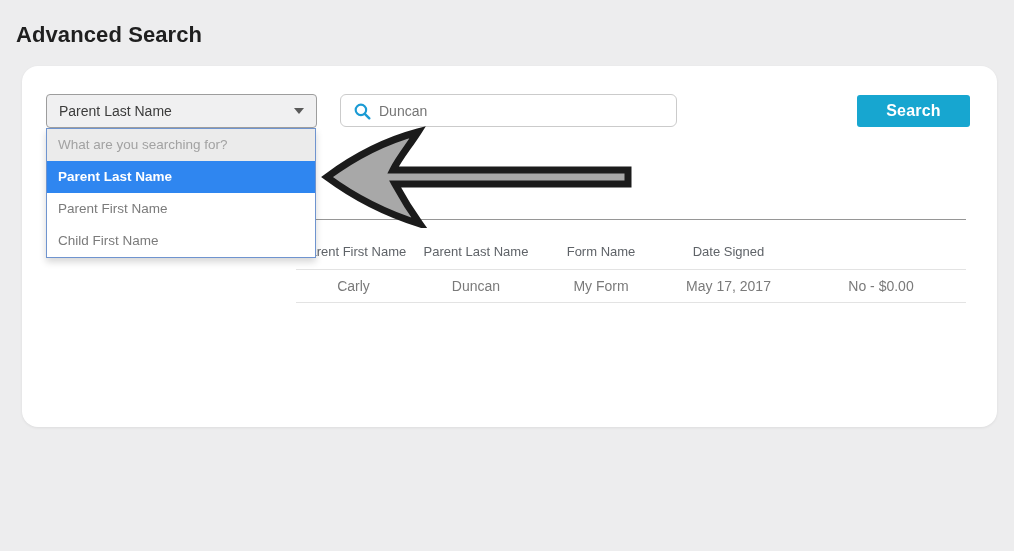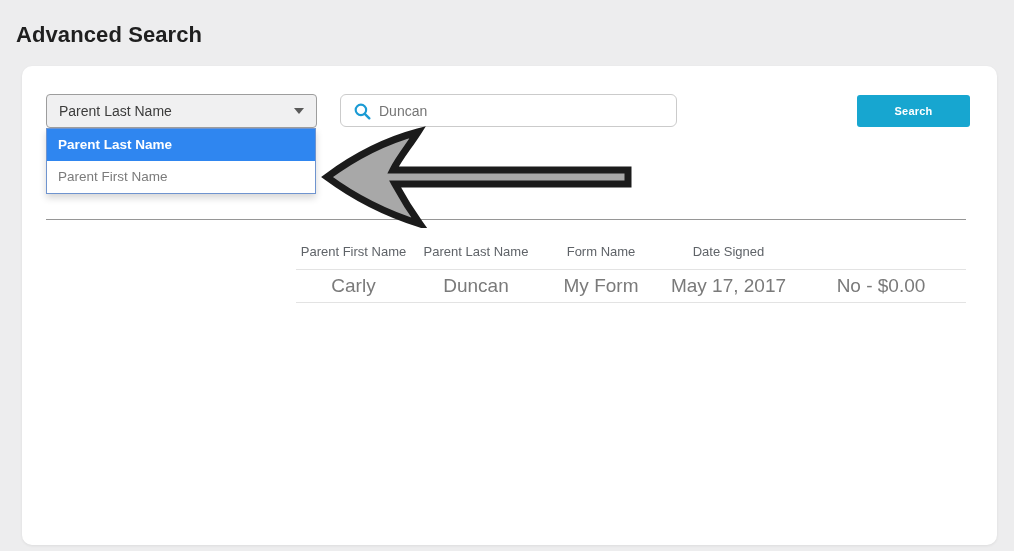--- a/index.html
+++ b/index.html
@@ -7,22 +7,22 @@
   body {
     background:#ededee;
     font-family:"Liberation Sans", sans-serif;
     position:relative;
   }
   .page-title {
     position:absolute; left:16px; top:22px;
     font-size:22px; font-weight:700; color:#1f1f1f; letter-spacing:.1px;
   }
   .card {
-    position:absolute; left:22px; top:66px; width:975px; height:479px;
-    background:#ffffff; border-radius:10px;
+    position:absolute; left:22px; top:66px; width:975px; height:361px;
+    background:#ffffff; border-radius:16px;
     box-shadow:0 1px 3px rgba(0,0,0,.07);
   }
   
   .field-select {
     position:absolute; left:24px; top:28px; width:271px; height:34px;
     background:#f0f0f1; border:1px solid #9d9d9d; border-radius:4px;
     display:flex; align-items:center; padding:0 12px; cursor:pointer; z-index:31;
   }
   .field-select-label { font-size:14px; color:#3c3c3c; flex:1; }
   .caret {
@@ -52,62 +52,64 @@
   }
   .search-input {
     position:absolute; left:38px; top:0; width:290px; height:31px;
     border:none; outline:none; font-size:14px; color:#757575;
     font-family:"Liberation Sans", sans-serif; background:transparent;
   }
   
   .search-btn {
     position:absolute; left:835px; top:29px; width:113px; height:32px;
     background:#17a6d0; color:#ffffff; border:none; border-radius:3px;
-    font-size:11px; font-weight:700; font-family:"Liberation Sans", sans-serif;
+    font-size:16px; font-weight:700; font-family:"Liberation Sans", sans-serif;
     letter-spacing:.2px; cursor:pointer;
   }
   
   .divider {
     position:absolute; left:24px; top:153px; width:920px; height:1px;
     background:#969696;
   }
   
   .results-table {
     position:absolute; left:274px; top:168px; width:670px; z-index:5;
   }
   .t-row {
     display:grid; grid-template-columns:115px 130px 120px 135px 170px;
     align-items:center; border-bottom:1px solid #e3e3e3;
   }
   .t-row.head { height:36px; }
   .t-row.body { height:33px; }
   .t-cell { text-align:center; white-space:nowrap; overflow:hidden; }
   .head .t-cell { font-size:13px; color:#5f6368; }
-  .body .t-cell { font-size:19px; color:#7a7a7a; }
+  .body .t-cell { font-size:14px; color:#7a7a7a; }
   
   .arrow-wrap {
     position:absolute; left:298px; top:60px; width:315px; height:102px;
     z-index:40; pointer-events:none;
   }
 </style>
 </head>
 <body>
 
 <div class="page-title">Advanced Search</div>
 
 <div class="card">
 
   <div class="field-select">
     <span class="field-select-label">Parent Last Name</span>
     <span class="caret"></span>
   </div>
 
   <div class="dropdown-list">
+    <div class="dd-item placeholder">What are you searching for?</div>
     <div class="dd-item selected">Parent Last Name</div>
     <div class="dd-item">Parent First Name</div>
+    <div class="dd-item">Child First Name</div>
   </div>
 
   <div class="search-box">
     <svg class="icon" viewBox="0 0 24 24">
       <circle cx="10" cy="10" r="6.6" fill="none" stroke="#1b9bd4" stroke-width="2.7"></circle>
       <line x1="15.2" y1="15.2" x2="20.6" y2="20.6" stroke="#1b9bd4" stroke-width="3.1" stroke-linecap="round"></line>
     </svg>
     <input class="search-input" type="text" value="Duncan" style="">
   </div>
 

